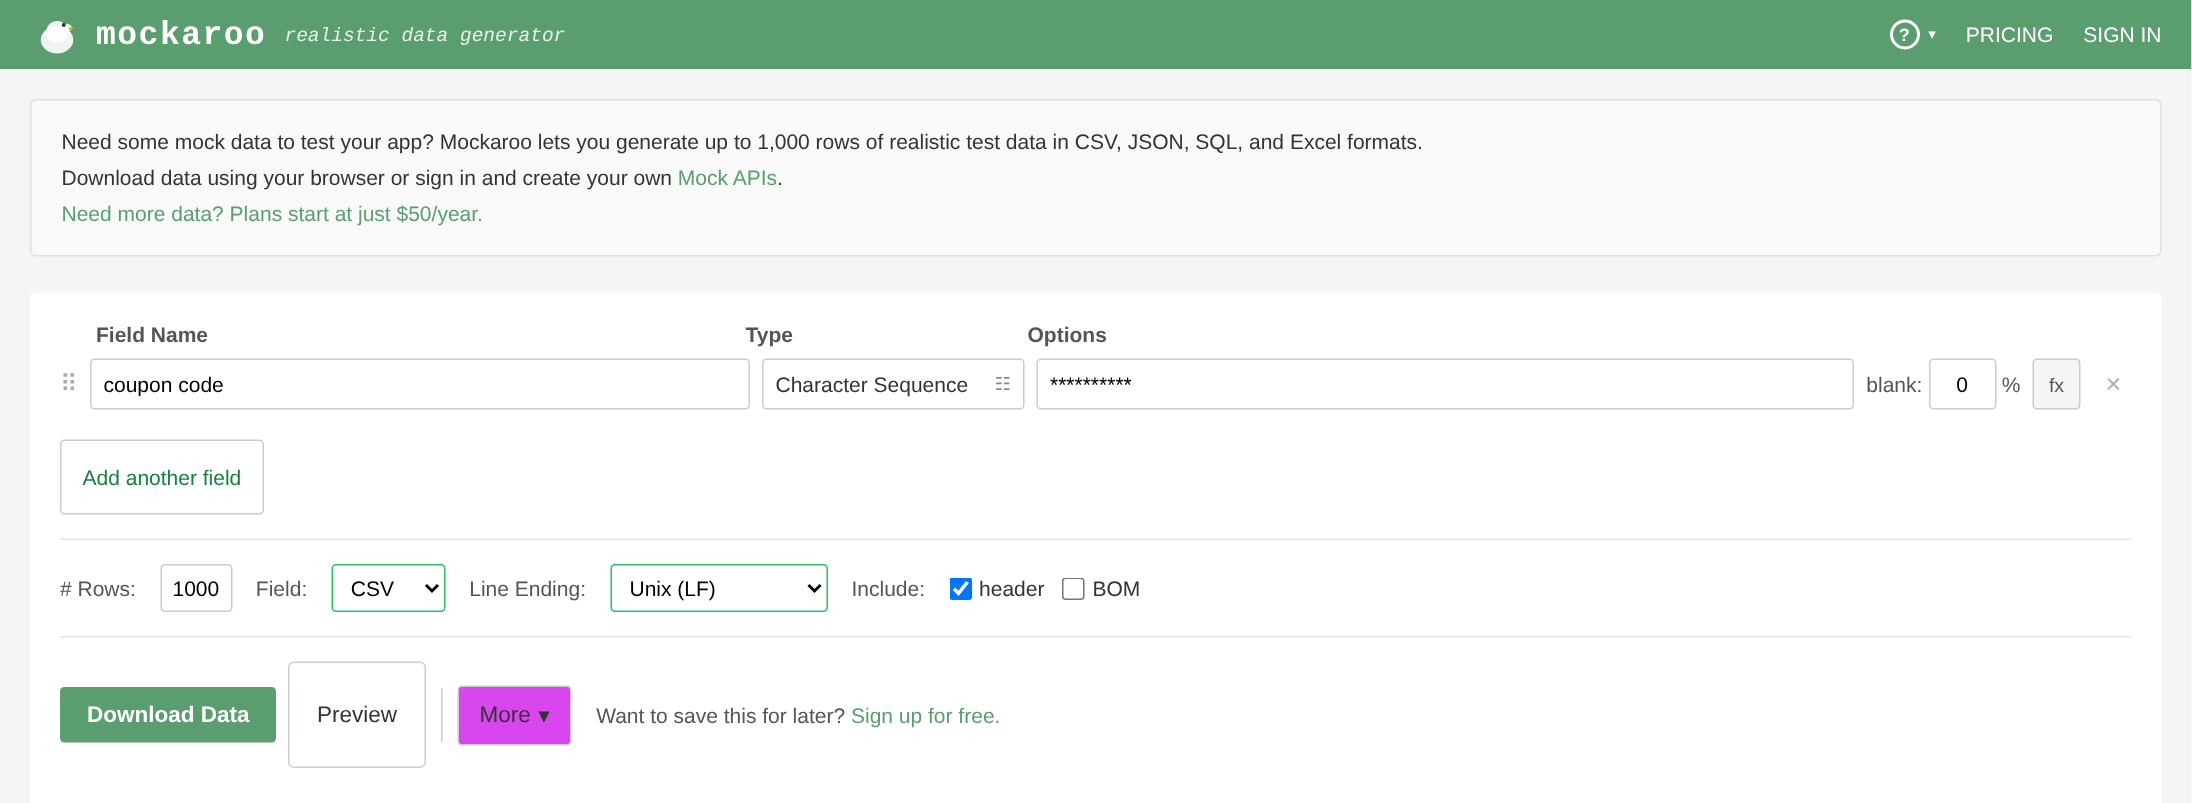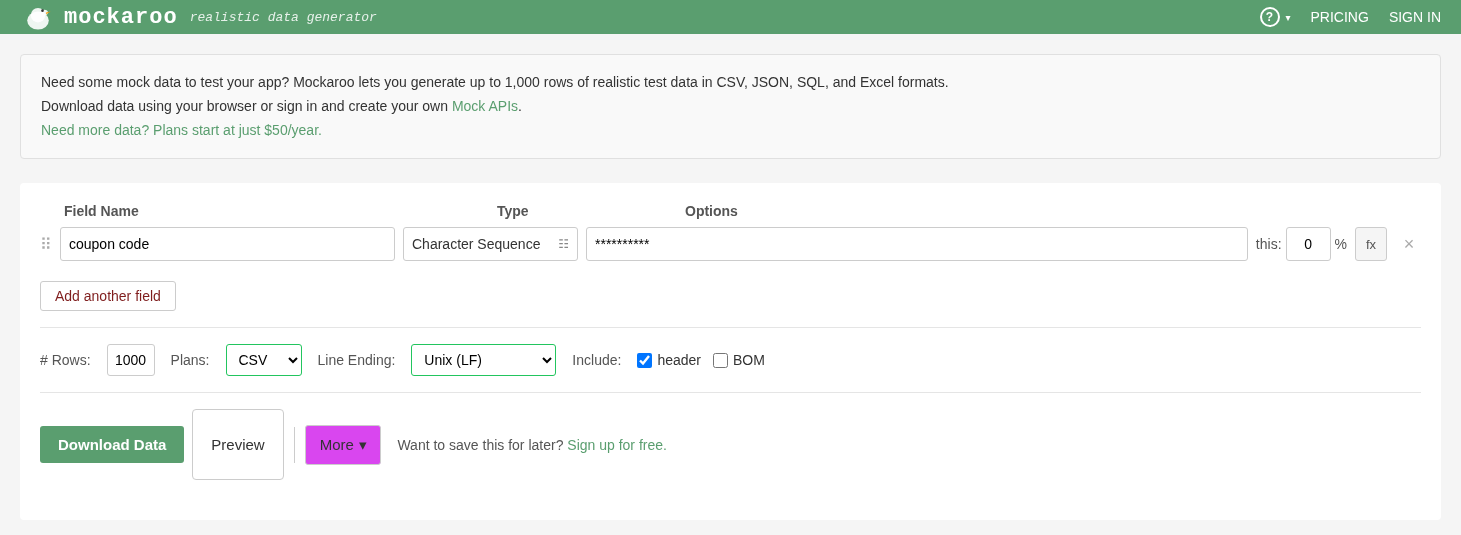--- a/index.html
+++ b/index.html
@@ -1,21 +1,21 @@
 <!DOCTYPE html>
 <html><head>
   <meta charset="utf-8">
   <style>
     * { box-sizing: border-box; margin: 0; padding: 0; }
     body { font-family: Arial, sans-serif; font-size: 14px; background: #f5f5f5; color: #333; }
 
     
     .navbar {
       background-color: #5a9e6f;
-      height: 34px;
+      height: 46px;
       display: flex;
       align-items: center;
       padding: 0 20px;
       justify-content: space-between;
     }
     .navbar-left {
       display: flex;
       align-items: center;
       gap: 12px;
     }
@@ -112,21 +112,21 @@
       margin-bottom: 12px;
     }
     .drag-handle {
       width: 20px;
       color: #aaa;
       cursor: grab;
       font-size: 16px;
       padding-right: 4px;
     }
     .field-name-input {
-      width: 335px;
+      width: 440px;
       height: 34px;
       border: 1px solid #ccc;
       border-radius: 3px;
       padding: 0 8px;
       font-size: 14px;
       margin-right: 8px;
     }
     .type-select-container {
       width: 175px;
       height: 34px;
@@ -183,27 +183,27 @@
     .delete-btn {
       width: 24px; height: 24px;
       border: none; background: none;
       color: #aaa; cursor: pointer;
       font-size: 18px; margin-left: 6px;
       display: flex; align-items: center; justify-content: center;
     }
 
     .add-field-btn {
       margin-top: 8px;
-      padding: 6px 14px;
+      padding: 16px 14px;
       border: 1px solid #ccc;
       border-radius: 3px;
       background: white;
       cursor: pointer;
       font-size: 14px;
-      color: #7f1d1d;
+      color: #15803d;
     }
 
     
     .settings-row {
       display: flex;
       align-items: center;
       gap: 16px;
       padding: 16px 0;
       border-top: 1px solid #e5e5e5;
       margin-top: 16px;
@@ -344,37 +344,37 @@
     
     <div class="field-row">
       <div class="drag-handle">⠿</div>
       <input class="field-name-input" type="text" value="coupon code" style="">
       <div class="type-select-container">
         <span class="type-text">Character Sequence</span>
         <span class="type-icon">☷</span>
       </div>
       <input class="options-input" type="text" value="**********" style="">
       <div class="blank-section">
-        <span class="blank-label">this:</span>
+        <span class="blank-label">blank:</span>
         <input class="blank-input" type="text" value="0" style="">
         <span class="blank-pct">%</span>
         <button class="fx-btn">fx</button>
         <button class="delete-btn">×</button>
       </div>
     </div>
 
     
     <button class="add-field-btn">Add another field</button>
 
     
     <div class="settings-row">
       <label class="settings-label"># Rows:</label>
       <input class="rows-input" type="text" value="1000" style="">
 
-      <label class="settings-label">Plans:</label>
+      <label class="settings-label">Field:</label>
       <select class="settings-select">
         <option>CSV</option>
         <option>JSON</option>
         <option>SQL</option>
         <option>Excel</option>
       </select>
 
       <label class="settings-label">Line Ending:</label>
       <select class="settings-select">
         <option>Unix (LF)</option>

